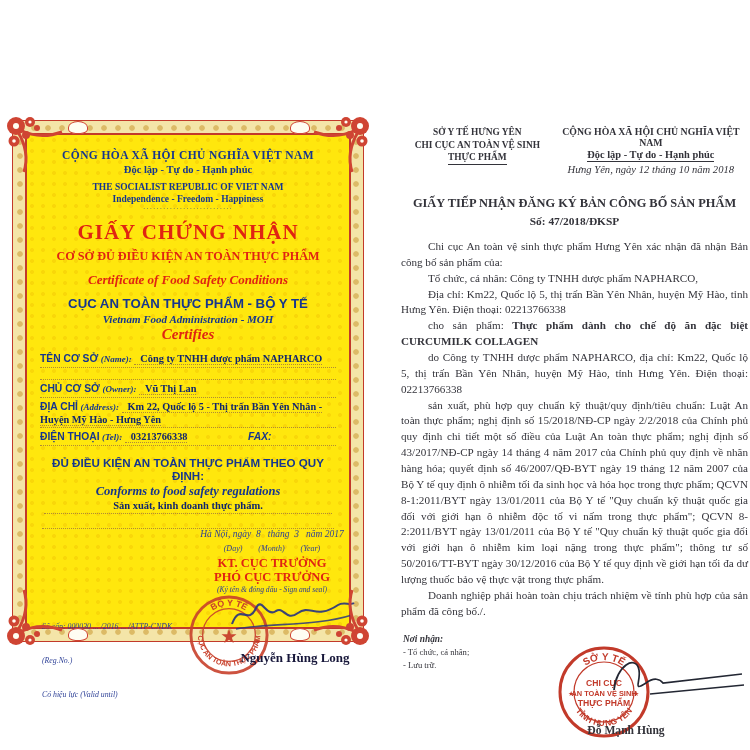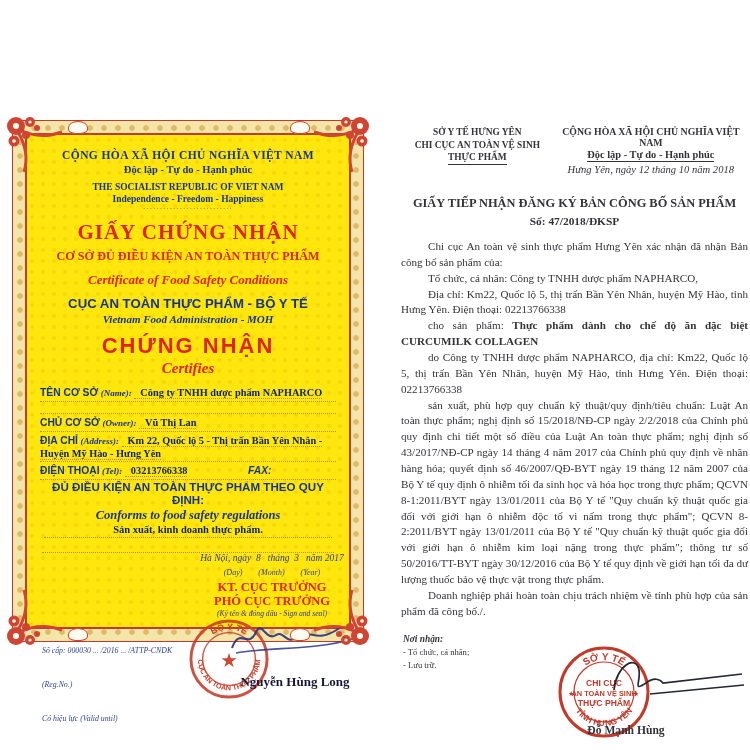--- a/index.html
+++ b/index.html
@@ -38,21 +38,21 @@
   .certifies-en{color:#e02412;font-weight:bold;font-style:italic;font-size:15px;margin-top:1px;}
 
   .fields{margin-top:7px;text-align:left;}
   .frow{border-bottom:1px dotted #b08a35;padding:3px 0 1px;font-size:10.3px;line-height:1.25;}
   .flbl{color:#16368e;font-weight:bold;font-family:"Liberation Sans",sans-serif;}
   .fsub{color:#16368e;font-weight:bold;font-style:italic;font-size:9px;}
   .fval{color:#10256e;font-weight:bold;padding-left:6px;border-bottom:1px dotted #b08a35;}
   .dotline{border-bottom:1px dotted #b08a35;height:11px;}
   .faxlbl{color:#16368e;font-weight:bold;font-family:"Liberation Sans",sans-serif;margin-left:58px;font-style:italic;}
 
-  .cond{color:#16368e;font-weight:bold;font-size:11.6px;font-family:"Liberation Sans",sans-serif;}
+  .cond{color:#16368e;font-weight:bold;font-size:11.6px;font-family:"Liberation Sans",sans-serif;margin-top:10px;}
   .cond-en{color:#16368e;font-weight:bold;font-style:italic;font-size:12.5px;margin-top:2px;}
   .scope{color:#10256e;font-weight:bold;font-size:10.5px;margin-top:1px;border-bottom:1px dotted #b08a35;
     padding-bottom:2px;margin-left:4px;margin-right:4px;}
 
   .cert-bottom{position:relative;height:158px;margin-top:2px;text-align:left;}
   .bline{border-bottom:1px dotted #b08a35;height:12px;margin:0 2px;}
   .dateblk{position:absolute;left:132px;top:13px;width:200px;text-align:center;
     color:#2c3f96;font-style:italic;font-size:9.5px;white-space:pre;}
   .datelabels{position:absolute;left:132px;top:28px;width:200px;text-align:center;
     color:#2c3f96;font-style:italic;font-size:8px;white-space:pre;}
@@ -181,21 +181,20 @@
     <div class="nt-en">THE SOCIALIST REPUBLIC OF VIET NAM</div>
     <div class="motto-en">Independence - Freedom - Happiness</div>
     <div class="divider">···························</div>
 
     <div class="cert-title">GIẤY CHỨNG NHẬN</div>
     <div class="cert-sub">CƠ SỞ ĐỦ ĐIỀU KIỆN AN TOÀN THỰC PHẨM</div>
     <div class="cert-sub-en">Certificate of Food Safety Conditions</div>
     <div class="authority">CỤC AN TOÀN THỰC PHẨM - BỘ Y TẾ</div>
     <div class="authority-en">Vietnam Food Administration - MOH</div>
 
-    <div class="certifies">CHỨNG NHẬN</div>
     <div class="certifies-en">Certifies</div>
 
     <div class="fields">
       <div class="frow">
         <span class="flbl">TÊN CƠ SỞ</span>
         <span class="fsub">(Name):</span>
         <span class="fval">Công ty TNHH dược phẩm NAPHARCO</span>
       </div>
       <div class="dotline"></div>
       <div class="frow">

